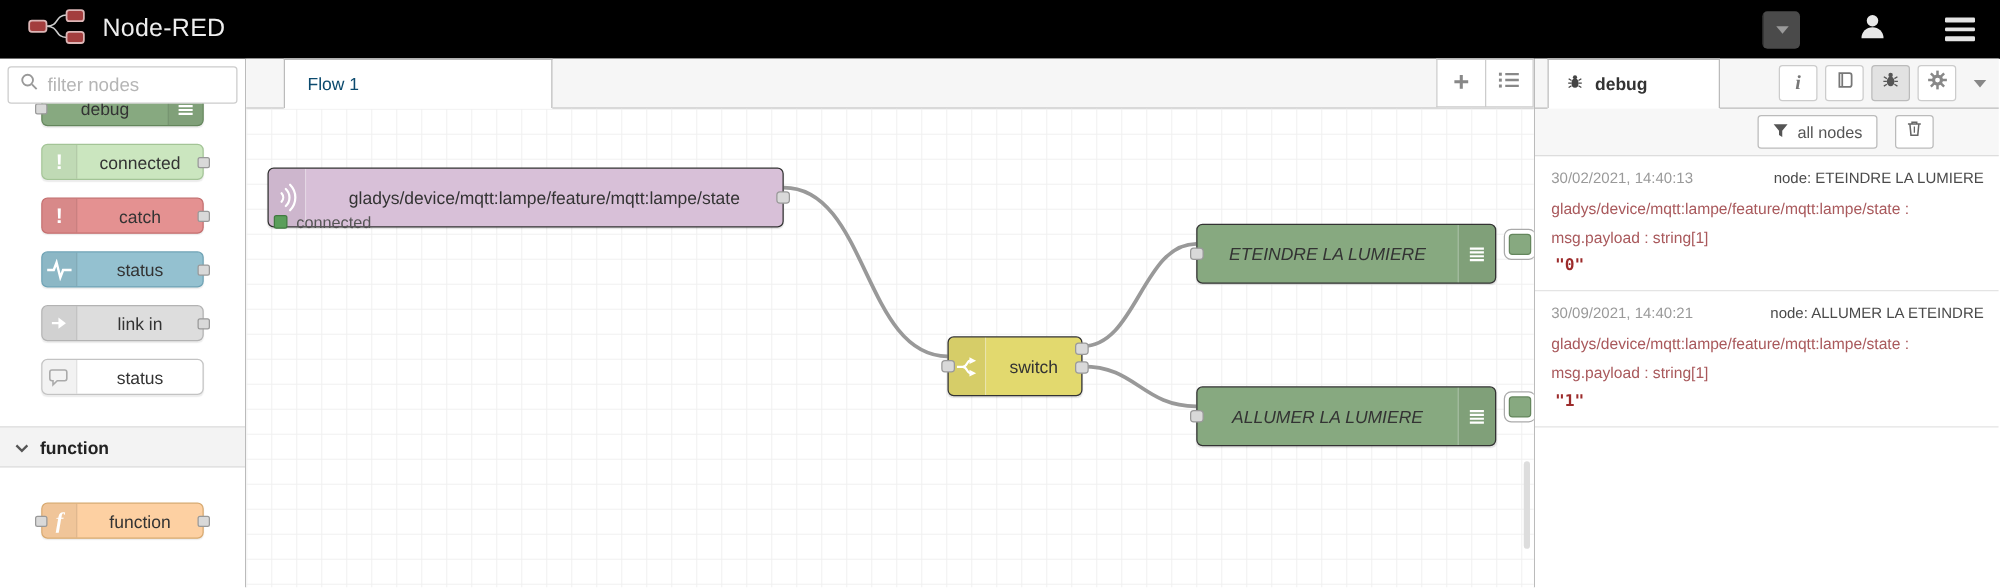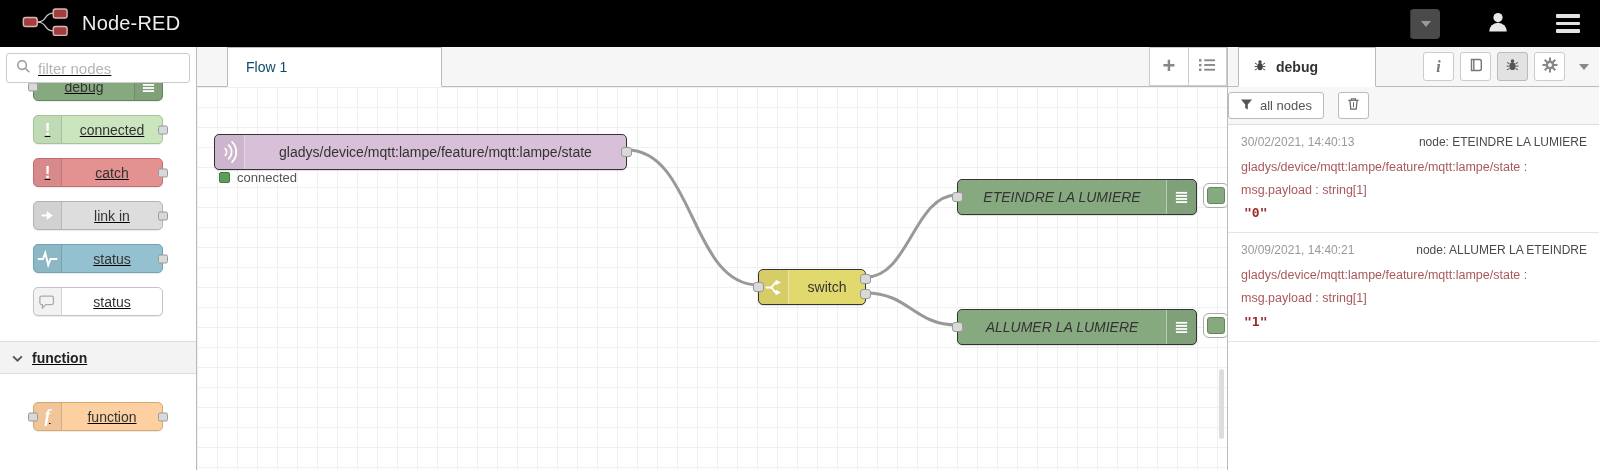--- a/index.html
+++ b/index.html
@@ -17,21 +17,21 @@
   .deploy-caret { width:30px; height:100%; border-left:1px solid #333; display:flex; align-items:center; justify-content:center; }
   .caret-down { width:0; height:0; border-left:5px solid transparent; border-right:5px solid transparent; border-top:6px solid #9a9a9a; }
   .hdr-icon-btn { margin-left:46px; display:flex; align-items:center; justify-content:center; }
   .menu-bars { display:flex; flex-direction:column; gap:4px; }
   .menu-bars span { display:block; width:24px; height:3.5px; background:#e4e4e4; border-radius:1px; }
 
   
   .main { display:flex; height:423px; }
 
   
-  .palette { width:197px; border-right:1px solid #bbb; background:#fff; display:flex; flex-direction:column;text-decoration:underline; }
+  .palette { width:197px; border-right:1px solid #bbb; background:#fff; display:flex; flex-direction:column; }
   .palette-search { margin:6px 6px 0 6px; height:30px; border:1px solid #ccc; border-radius:3px; background:#fff;
     display:flex; align-items:center; gap:7px; padding:0 9px; }
   .palette-search input { border:none; outline:none; width:100%; font-size:15px; color:#333; font-family:inherit; }
   .palette-search input::placeholder { color:#b5b5b5; }
   .palette-scroll { flex:1; overflow:hidden; padding-top:2px; }
   .pnode { position:relative; width:130px; height:29px; margin:0 auto 14px auto; border-radius:5px;
     border:1px solid; display:flex; font-size:14px; color:#333; box-shadow:0 1px 1px rgba(0,0,0,.08); }
   .pnode.first { margin-top:-13px; }
   .picon { width:28px; display:flex; align-items:center; justify-content:center; background:rgba(0,0,0,.05); }
   .picon.ileft  { border-right:1px solid rgba(0,0,0,.12); border-radius:4px 0 0 4px; }
@@ -63,21 +63,21 @@
     margin-bottom:-1px; display:flex; align-items:center; padding-left:18px; font-size:14px; color:#0c4a6e; z-index:2; }
   .tabbar-right { margin-left:auto; display:flex; }
   .tabbar-btn { width:39px; background:#fff; border:1px solid #ccc; border-right:none; display:flex; align-items:center; justify-content:center; }
   .tabbar-btn:last-child { border-right:1px solid #ccc; }
   .plus-glyph { font-size:22px; color:#888; font-weight:bold; line-height:1; margin-top:-2px; }
   .canvas-body { position:relative; flex:1; background-color:#fff;
     background-image:linear-gradient(to right,#f0f0f0 1px,transparent 1px),linear-gradient(to bottom,#f0f0f0 1px,transparent 1px);
     background-size:20px 20px; overflow:hidden; }
   .wires { position:absolute; inset:0; width:100%; height:100%; }
   .wires path { stroke:#999; stroke-width:3; fill:none; }
-  .fnode { position:absolute; height:36px; border-radius:5px; border:1px solid; display:flex; font-size:14px; color:#333;
+  .fnode { position:absolute; height:48px; border-radius:5px; border:1px solid; display:flex; font-size:14px; color:#333;
     box-shadow:0 1px 1px rgba(0,0,0,.12); }
   .ficon { width:30px; display:flex; align-items:center; justify-content:center; }
   .ficon.ileft  { border-right:1px solid rgba(255,255,255,.45); background:rgba(0,0,0,.05); border-radius:4px 0 0 4px; }
   .ficon.iright { border-left:1px solid rgba(255,255,255,.45); background:rgba(0,0,0,.05); border-radius:0 4px 4px 0; }
   .flabel { flex:1; display:flex; align-items:center; justify-content:center; white-space:nowrap; overflow:hidden; }
   .flabel.italic { font-style:italic; }
   .fport { position:absolute; width:11px; height:10px; background:#d9d9d9; border:1px solid #999; border-radius:3px; }
   .fport.in  { left:-6px; top:50%; transform:translateY(-50%); }
   .fport.out { right:-6px; top:50%; transform:translateY(-50%); }
   .fport.out1 { right:-6px; top:4px; transform:none; }
@@ -92,21 +92,21 @@
   .sidebar { width:372px; border-left:1px solid #bbb; background:#fff; display:flex; flex-direction:column; }
   .sb-header { height:40px; background:#f6f6f6; border-bottom:1px solid #bbb; display:flex; align-items:stretch; position:relative; }
   .sb-tab { margin-left:10px; width:138px; background:#fff; border:1px solid #bbb; border-bottom:1px solid #fff; margin-bottom:-1px;
     display:flex; align-items:center; gap:9px; padding-left:14px; font-size:14px; font-weight:bold; color:#333; z-index:2; }
   .sb-btns { margin-left:auto; display:flex; align-items:center; gap:6px; padding-right:10px; }
   .sb-btn { width:31px; height:29px; border:1px solid #ccc; border-radius:3px; background:#fff; display:flex; align-items:center; justify-content:center; }
   .sb-btn.active { background:#e2e2e2; border-color:#bbb; }
   .info-glyph { font-family:"Liberation Serif",serif; font-style:italic; font-weight:bold; font-size:16px; color:#777; }
   .sb-caret { margin-left:8px; }
   .sb-toolbar { height:38px; background:#f7f7f7; border-bottom:1px solid #ddd; display:flex; align-items:center;
-    justify-content:flex-start; gap:14px; padding-right:52px; }
+    justify-content:flex-end; gap:14px; padding-right:52px; }
   .filter-btn { height:27px; border:1px solid #bbb; border-radius:3px; background:#fff; color:#555; font-size:13px;
     display:flex; align-items:center; gap:7px; padding:0 11px; }
   .trash-btn { width:31px; height:27px; border:1px solid #bbb; border-radius:3px; background:#fff; display:flex; align-items:center; justify-content:center; }
   .messages { flex:1; overflow:hidden; }
   .msg { padding:10px 12px 12px 13px; border-bottom:1px solid #e4e4e4; }
   .msg-meta { display:flex; justify-content:space-between; font-size:12px; color:#999; margin-bottom:7px; }
   .msg-meta .src { color:#4a4a4a; }
   .msg-topic { color:#a9595c; font-size:12.5px; line-height:1.85; margin-bottom:3px; max-width:345px; }
   .msg-value { font-family:"DejaVu Sans Mono","Liberation Mono",monospace; font-size:13px; font-weight:600; color:#9c2b2b; padding-left:3px; }
 </style>
@@ -191,38 +191,38 @@
       </div>
 
       <div class="pnode c-catch">
         <span class="picon ileft">
             <span class="excl">!</span>
           </span>
         <span class="plabel">catch</span>
         <span class="pport pright"></span>
       </div>
 
+      <div class="pnode c-status">
+        <span class="picon ileft">
+          <svg width="21" height="18" viewBox="0 0 28 24">
+            <polyline points="1,12 8,12 11,4 15,20 18,12 27,12" fill="none" stroke="#fff" stroke-width="2.6"></polyline>
+            </svg>
+        </span>
+        <span class="plabel">status</span>
+        <span class="pport pright"></span>
+      </div>
+
       <div class="pnode c-link">
         <span class="picon ileft">
           <svg width="15" height="15" viewBox="0 0 20 20">
             <path d="M2,10 h8" stroke="#fff" stroke-width="2.6"></path>
             <path d="M9,4 L17,10 L9,16 z" fill="#fff"></path>
             </svg>
         </span>
         <span class="plabel">link in</span>
-        <span class="pport pright"></span>
-      </div>
-
-      <div class="pnode c-status">
-        <span class="picon ileft">
-          <svg width="21" height="18" viewBox="0 0 28 24">
-            <polyline points="1,12 8,12 11,4 15,20 18,12 27,12" fill="none" stroke="#fff" stroke-width="2.6"></polyline>
-            </svg>
-        </span>
-        <span class="plabel">status</span>
         <span class="pport pright"></span>
       </div>
 
 
       <div class="pnode c-comment">
         <span class="picon ileft">
           <svg width="17" height="16" viewBox="0 0 20 18">
             <path d="M3,2 h12 a2,2 0 0 1 2,2 v6 a2,2 0 0 1 -2,2 h-7 l-4,4 v-4 h-1 a2,2 0 0 1 -2,-2 v-6 a2,2 0 0 1 2,-2 z" fill="none" stroke="#aaa" stroke-width="1.5"></path>
             </svg>
         </span>

